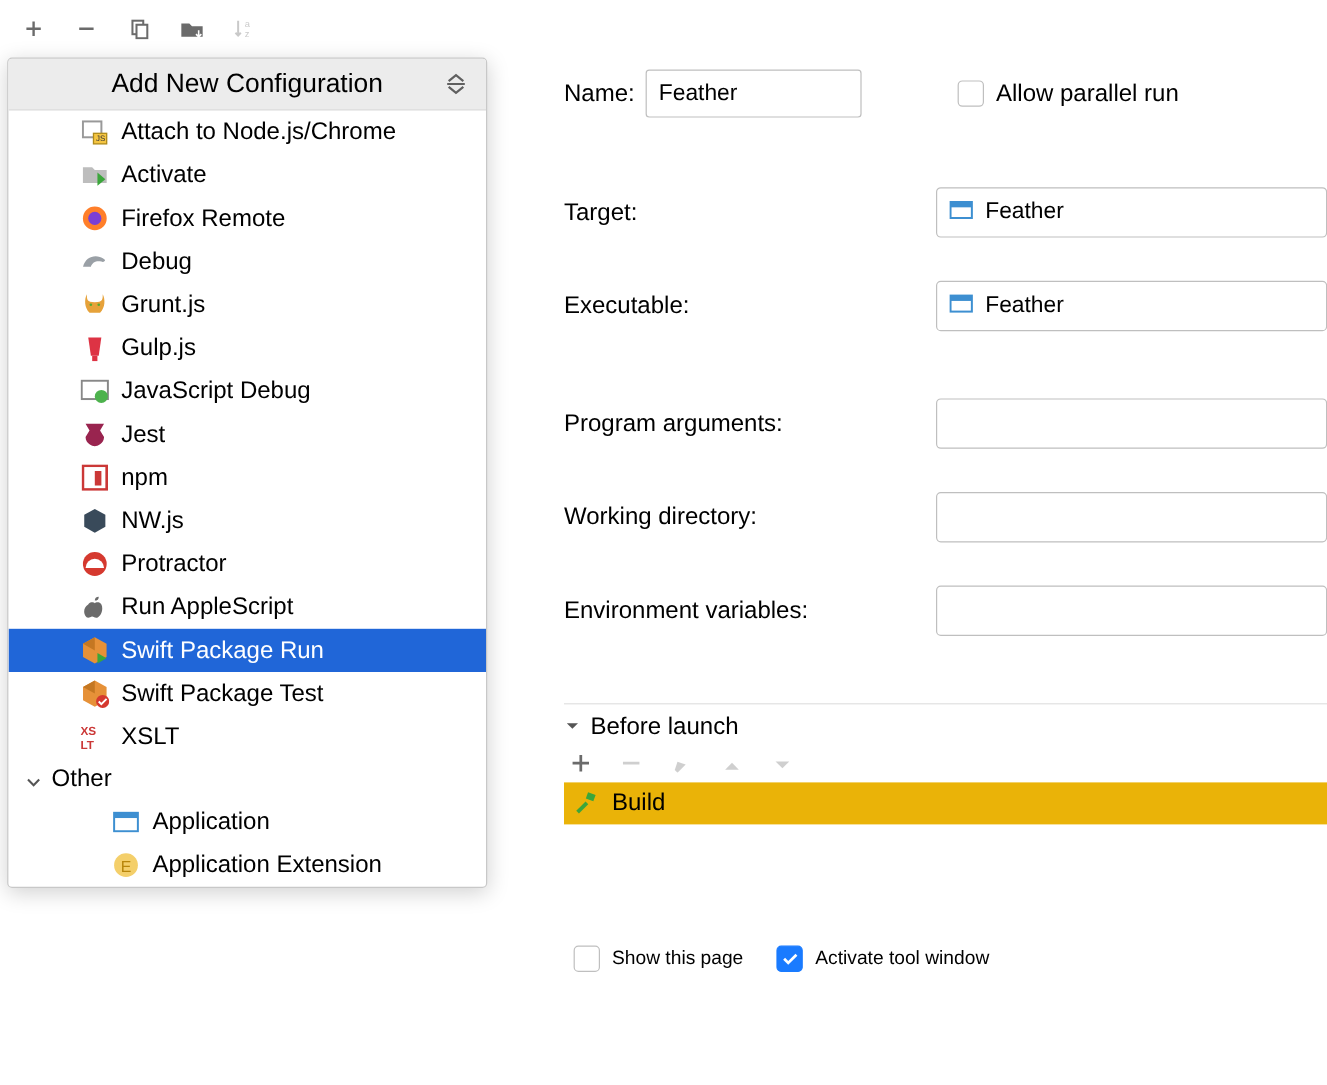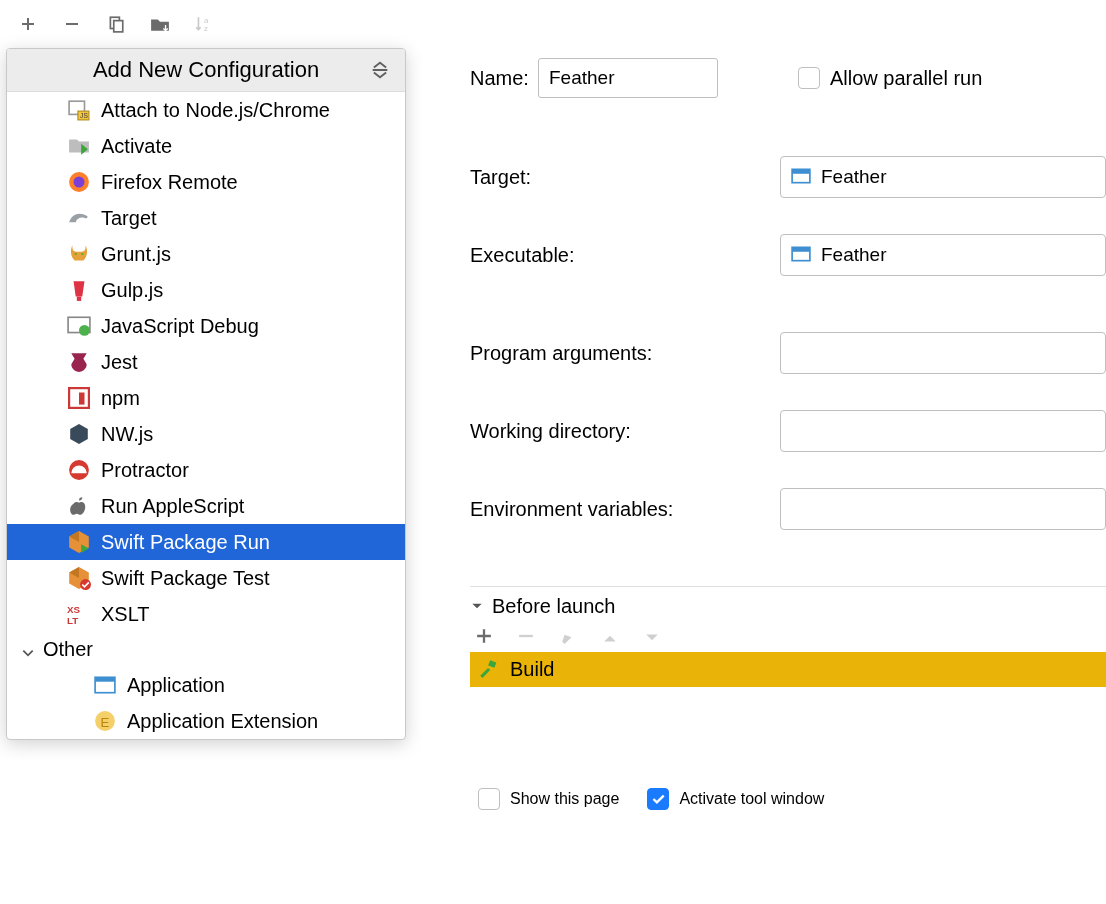--- a/index.html
+++ b/index.html
@@ -264,21 +264,21 @@
               </svg>
             </span>
           <span>Firefox Remote</span>
         </div>
         <div class="config-item">
           <span class="item-icon">
               <svg viewBox="0 0 22 16" width="24" height="20">
                 <path d="M2 12c2-8 10-10 16-6 2 1 0 3-2 2-3-1-7 0-8 4H2z" fill="#9aa0a6"></path>
               </svg>
             </span>
-          <span>Target</span>
+          <span>Debug</span>
         </div>
         <div class="config-item">
           <span class="item-icon">
               <svg viewBox="0 0 20 20" width="22" height="22">
                 <path d="M4 2c0 4 0 6 6 6s6-2 6-6c2 4 2 10-2 14H6C2 12 2 6 4 2z" fill="#e6a23a"></path>
                 <circle cx="7" cy="10" r="1" fill="#5a3"></circle>
                 <circle cx="13" cy="10" r="1" fill="#5a3"></circle>
               </svg>
             </span>
           <span>Grunt.js</span>

